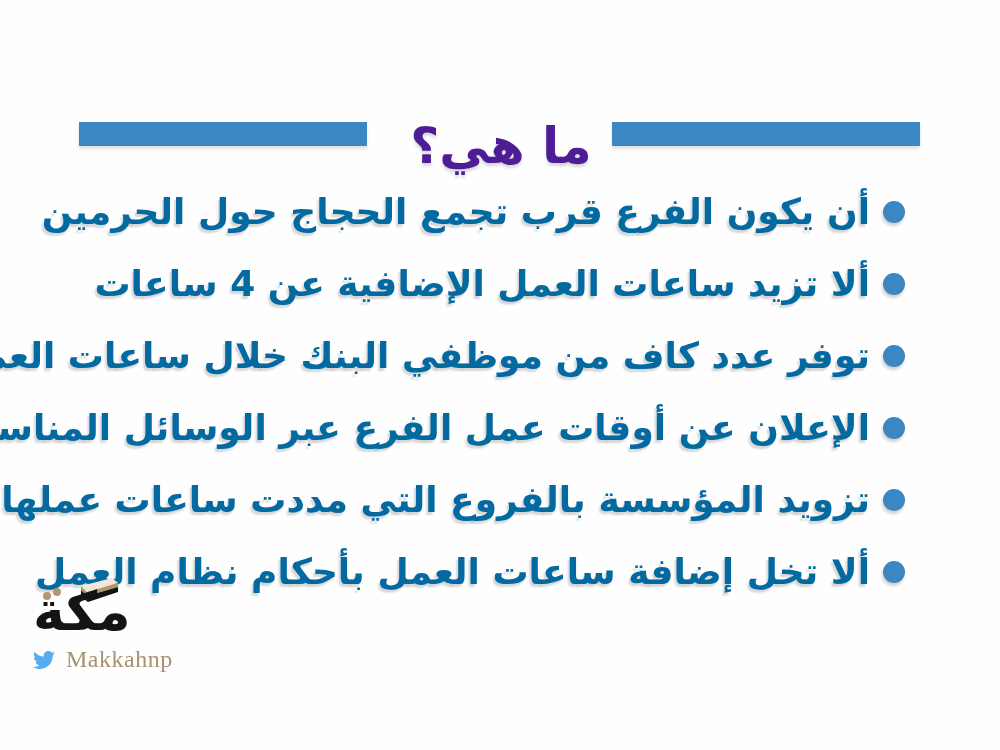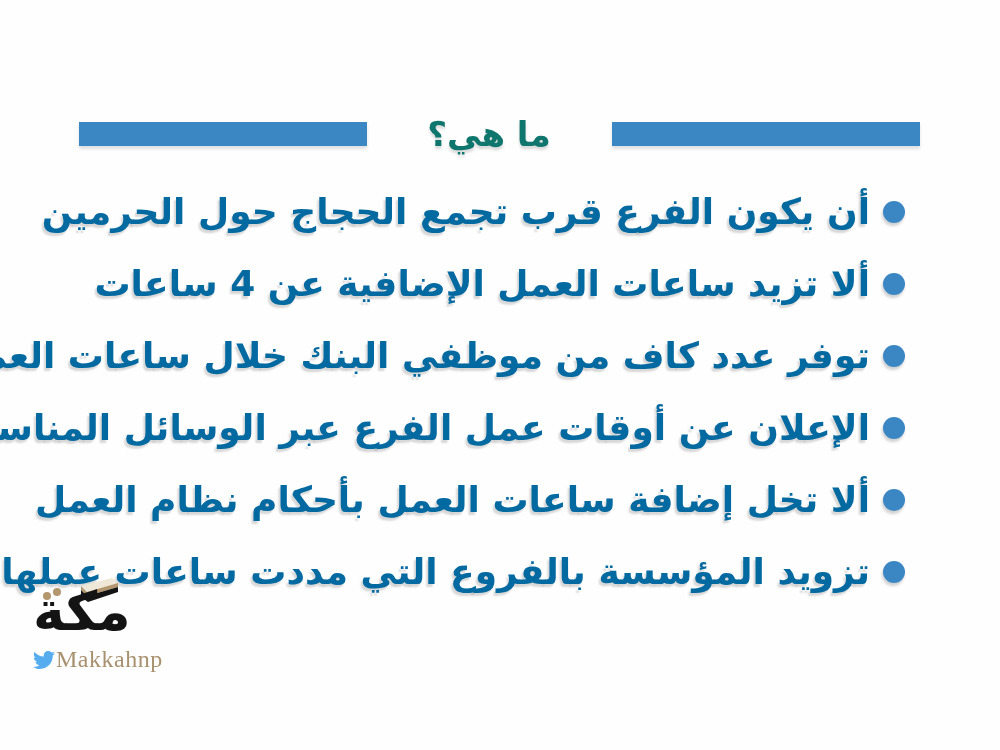--- a/index.html
+++ b/index.html
@@ -11,22 +11,22 @@
   }
   .page{position:relative;width:1000px;height:750px;background:#fefefe;}
 
   
   .bar{position:absolute;top:122px;height:24px;background:#3b87c4;
        box-shadow:0 3px 3px rgba(0,0,0,0.12);}
   .bar-left{left:79px;width:288px;}
   .bar-right{left:612px;width:308px;}
   .title{
     position:absolute;left:360px;top:98px;width:258px;height:72px;
-    margin:0;display:flex;align-items:center;justify-content:center;
-    font-size:34px;font-weight:bold;color:#0f766e;
+    margin:12px;display:flex;align-items:center;justify-content:center;
+    font-size:50px;font-weight:bold;color:#4c1d95;
     direction:rtl;line-height:1;
     text-shadow:0 3px 3px rgba(0,0,0,0.15);
   }
 
   
   .bullets{position:absolute;left:90px;top:176px;width:815px;direction:rtl;}
   .bullet-row{height:72px;display:flex;align-items:center;gap:13px;}
   .dot{
     width:22px;height:22px;border-radius:50%;background:#3b87c4;
     flex:0 0 auto;box-shadow:-1px 3px 3px rgba(0,0,0,0.18);
@@ -42,21 +42,21 @@
   .logo-arabic{
     position:absolute;top:6px;right:4px;left:0;
     font-size:54px;font-weight:bold;color:#141414;
     direction:rtl;line-height:1.05;text-align:left;margin:0;
   }
   .kaaba{position:absolute;left:45px;top:0px;width:42px;height:24px;}
   .gold-dot{position:absolute;width:8px;height:8px;border-radius:50%;background:#b3976e;}
   .gold-dot.d1{left:10px;top:14px;}
   .gold-dot.d2{left:20px;top:10px;}
   .handle-row{
-    position:absolute;left:0;top:68px;display:flex;align-items:center;gap:1px;
+    position:absolute;left:0;top:68px;display:flex;align-items:center;gap:11px;
   }
   .twitter-icon{width:22px;height:22px;display:inline-block;}
   .handle{
     font-family:"Liberation Serif","DejaVu Serif",serif;
     font-size:24px;color:#a8916f;letter-spacing:0.5px;
   }
 </style>
 </head>
 <body>
 
@@ -78,25 +78,25 @@
     <div class="bullet-row">
       <span class="dot"></span>
       <span class="bullet-text">توفر عدد كاف من موظفي البنك خلال ساعات العمل</span>
     </div>
     <div class="bullet-row">
       <span class="dot"></span>
       <span class="bullet-text">الإعلان عن أوقات عمل الفرع عبر الوسائل المناسبة</span>
     </div>
     <div class="bullet-row">
       <span class="dot"></span>
-      <span class="bullet-text">ألا تخل إضافة ساعات العمل بأحكام نظام العمل</span>
+      <span class="bullet-text">تزويد المؤسسة بالفروع التي مددت ساعات عملها</span>
     </div>
     <div class="bullet-row">
       <span class="dot"></span>
-      <span class="bullet-text">تزويد المؤسسة بالفروع التي مددت ساعات عملها</span>
+      <span class="bullet-text">ألا تخل إضافة ساعات العمل بأحكام نظام العمل</span>
     </div>
   </div>
 
   <div class="logo-block">
     <span class="gold-dot d1"></span>
     <span class="gold-dot d2"></span>
     <span class="kaaba">
       <svg viewBox="0 0 42 24" width="42" height="24" aria-hidden="true">
         <polygon points="3,8 34,0 40,5 9,14" fill="#efe7d8"></polygon>
         <polygon points="3,8 9,14 40,5 40,9 9,18 3,12" fill="#b3976e"></polygon>

